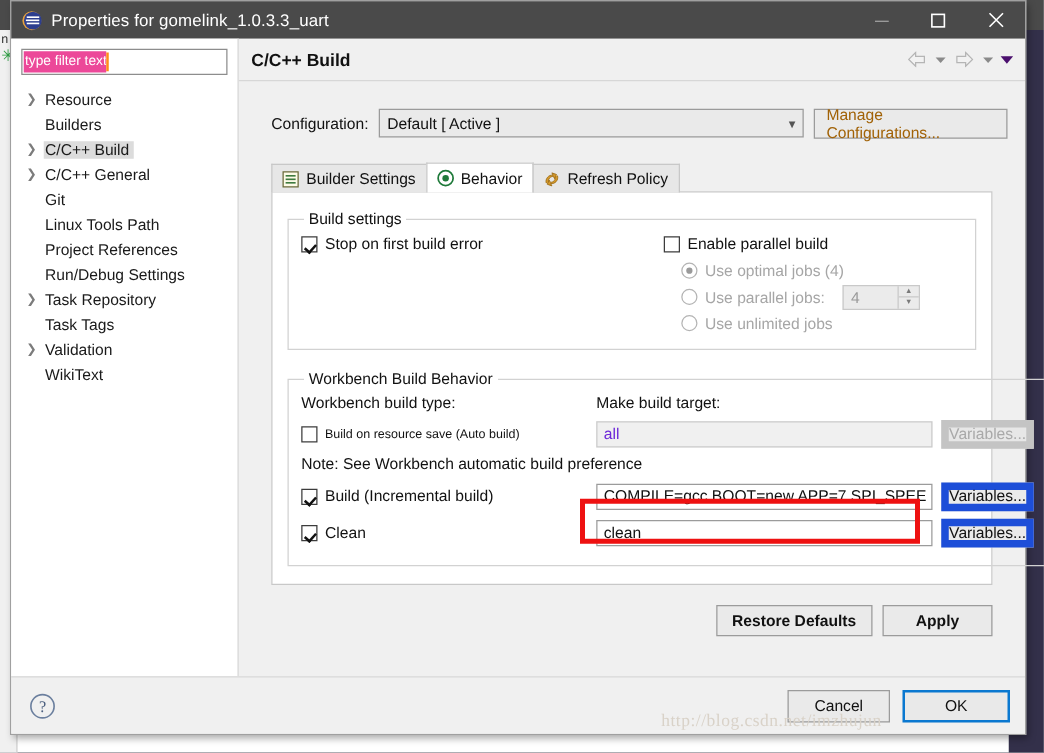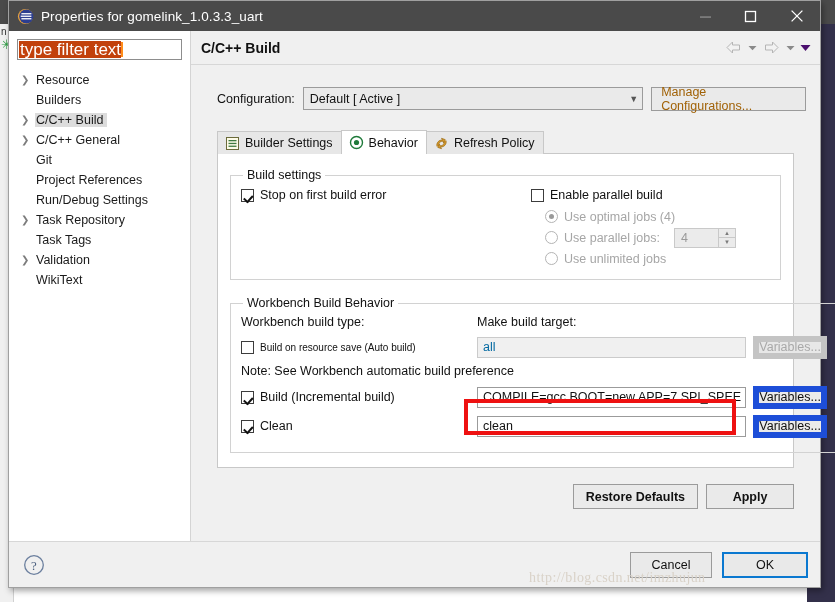--- a/index.html
+++ b/index.html
@@ -79,21 +79,21 @@
     border-right: 1px solid #d4d4d4;
     padding: 6px 0 0 0;
     display: flex; flex-direction: column;
   }
   #filter-wrap { padding: 2px 8px 0 8px; }
   #filter-box {
     height: 21px; border: 1px solid #8d8d8d; background: #fff;
     display: flex; align-items: center; position: relative;
   }
   #filter-sel {
-    background: #c2410c; color: #ffffff; font-size: 17px;
+    background: #ec4899; color: #ffffff; font-size: 11px;
     padding: 0 0 0 1px; margin-left: 1px; line-height: 17px;
     white-space: nowrap;
   }
   #filter-caret {
     width: 2px; height: 15px; background: #ff8c1a; margin-left: 0px;
   }
   #tree { margin-top: 10px; font-size: 12.5px; color: #1a1a1a; }
   .tnode {
     height: 20px; display: flex; align-items: center;
     padding-left: 12px; white-space: nowrap; cursor: default;
@@ -196,21 +196,21 @@
   #jobs-spin .btns span:first-child { border-bottom: 1px solid #c9c9c9; }
 
   
   .wb-line { display: flex; align-items: center; height: 24px; }
   .wb-left { width: 236px; flex: 0 0 236px; font-size: 12.5px; color: #111; }
   .tfield {
     flex: 1 1 auto; height: 21px; border: 1px solid #9b9b9b; background: #fff;
     font-size: 12.5px; color: #111; display: flex; align-items: center;
     padding: 0 4px 0 5px; overflow: hidden; white-space: nowrap;
   }
-  .tfield.dim { background: #f0f0f0; border-color: #cbcbcb; color: #0369a1; }
+  .tfield.dim { background: #f0f0f0; border-color: #cbcbcb; color: #6d28d9; }
   .varbtn {
     margin-left: 7px; flex: 0 0 74px; height: 23px; border: 6px solid #1d4ed8;
     background: #eaeaea; font-size: 12.5px; color: #111;
     display: flex; align-items: center; justify-content: center;
   }
   .varbtn.dim { color: #a9a9a9; border-color: #c4c4c4; background: #e7e7e7; }
   .note { font-size: 12.5px; color: #111; height: 22px; display: flex; align-items: center; }
 
   #highlight-box {
     position: absolute; border: 4px solid #ee1111;
@@ -319,20 +319,24 @@
           <span class="tarrow">❯</span>
           <span class="tlabel">C/C++ Build</span>
         </div>
         <div class="tnode">
           <span class="tarrow">❯</span>
           <span class="tlabel">C/C++ General</span>
         </div>
         <div class="tnode">
           <span class="tarrow"></span>
           <span class="tlabel">Git</span>
+        </div>
+        <div class="tnode">
+          <span class="tarrow"></span>
+          <span class="tlabel">Linux Tools Path</span>
         </div>
         <div class="tnode">
           <span class="tarrow"></span>
           <span class="tlabel">Project References</span>
         </div>
         <div class="tnode">
           <span class="tarrow"></span>
           <span class="tlabel">Run/Debug Settings</span>
         </div>
         <div class="tnode">

